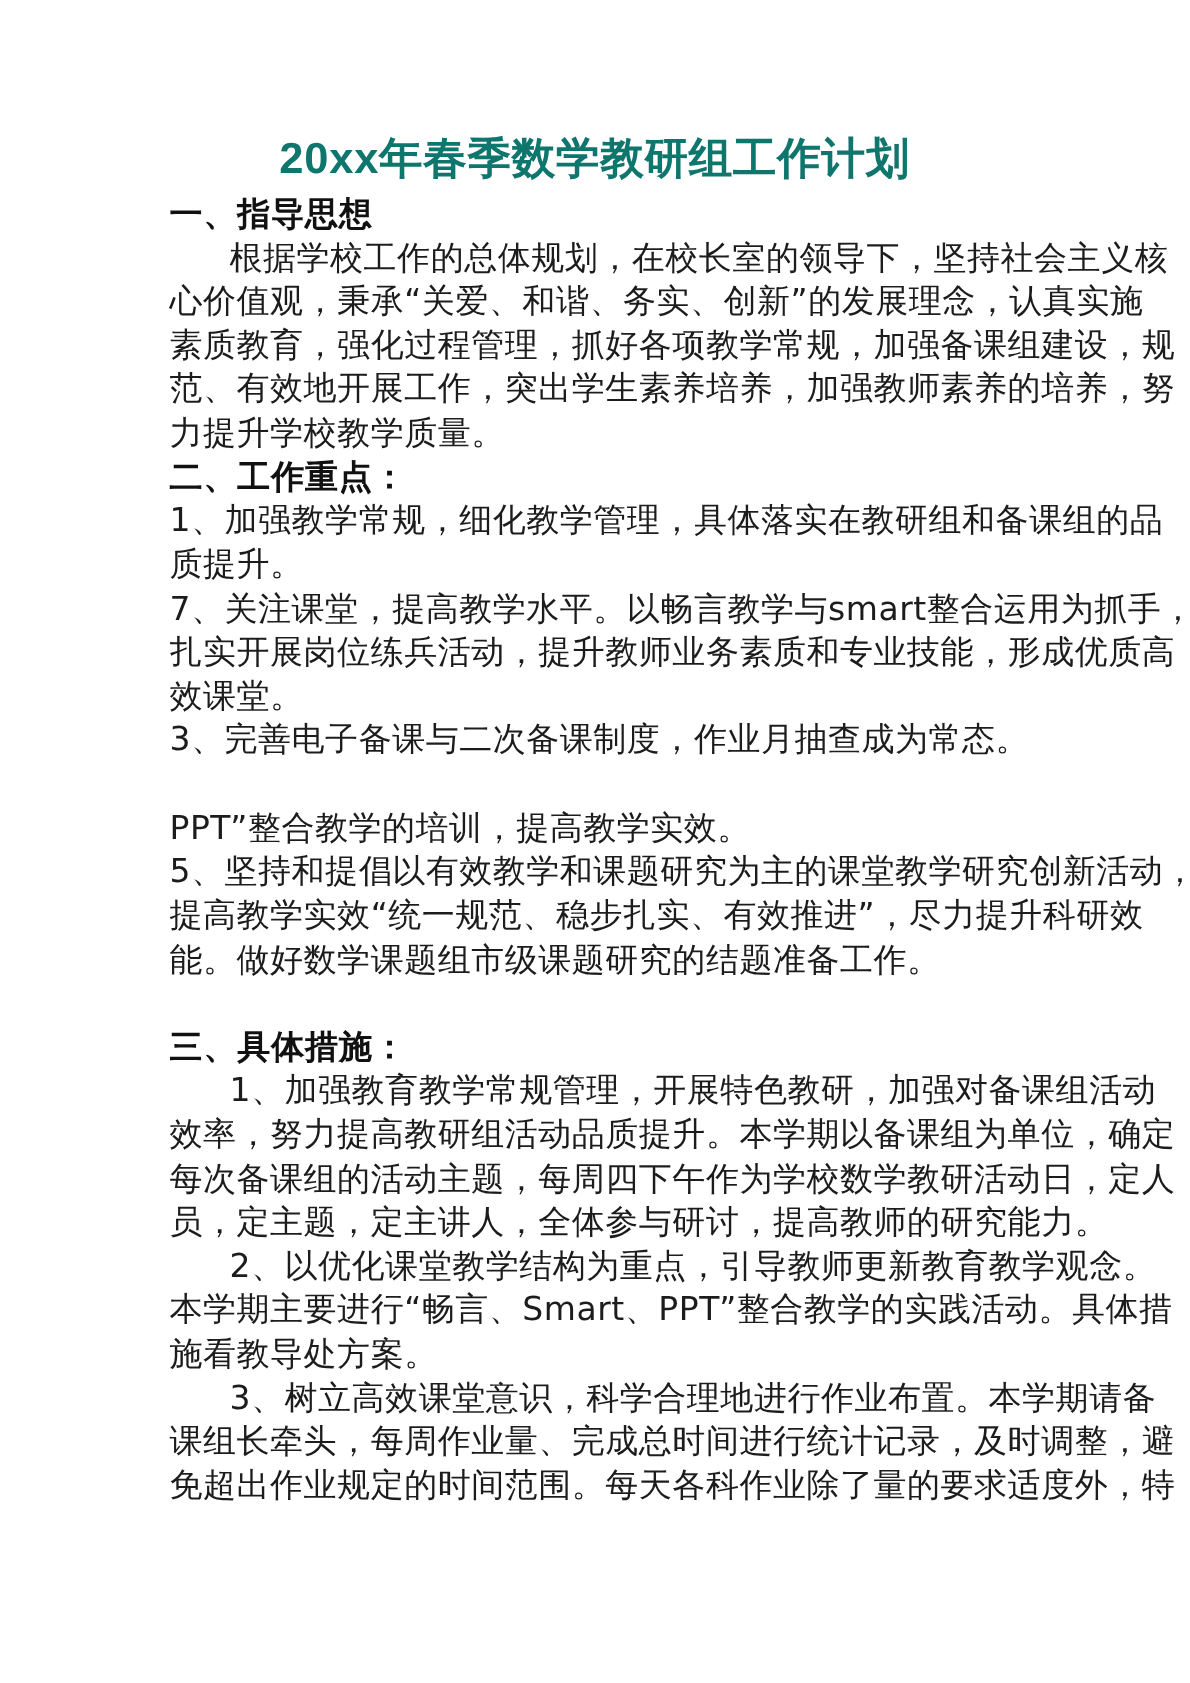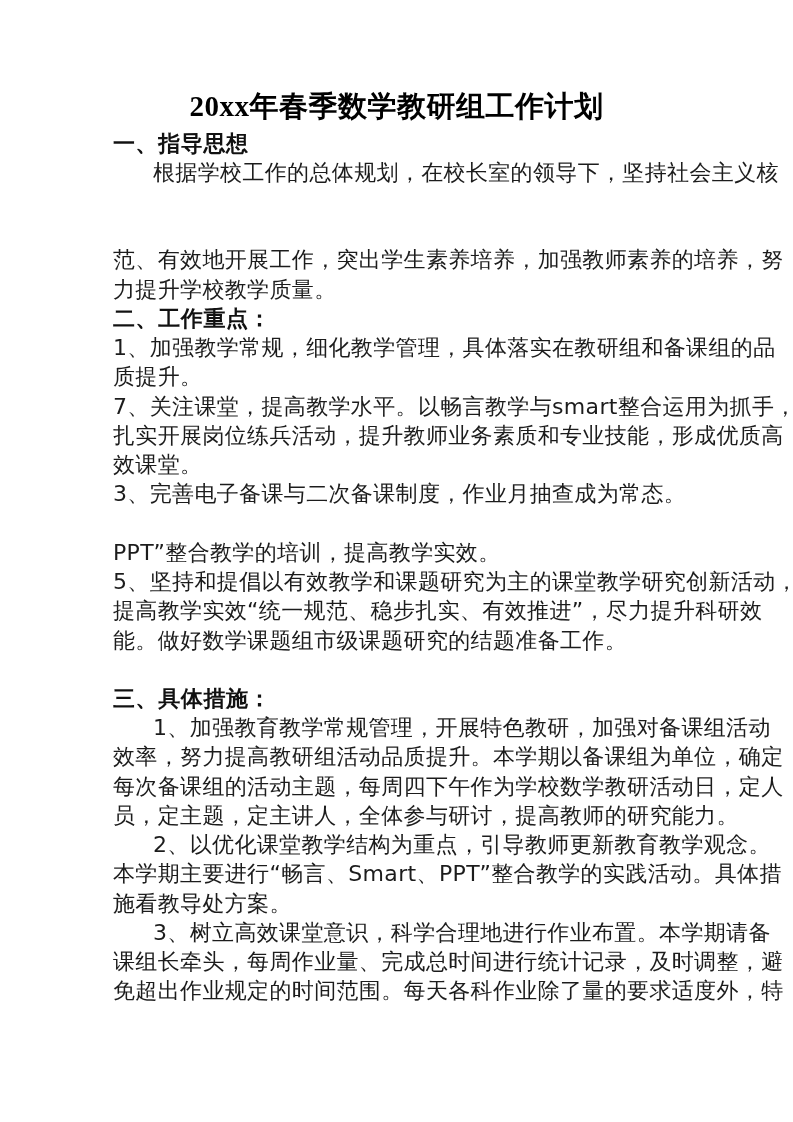--- a/index.html
+++ b/index.html
@@ -1,40 +1,42 @@
 <!DOCTYPE html>
 <html><head>
 <meta charset="utf-8">
 <style>
   html, body { margin: 0; padding: 0; background: #ffffff; }
   body { width: 793px; height: 1122px; position: relative; overflow: hidden; color: #1a1a1a; }
   .page { position: absolute; left: 0; top: 0; width: 793px; height: 1122px; background: #fff; }
   .title {
     position: absolute; left: 0; width: 793px; top: 86px; height: 40px;
-    text-align: center; font-family: Liberation Serif, serif; font-weight: bold;
-    font-size: 29px; line-height: 40px; letter-spacing: 0.5px; color: #000000;
+    text-align: center; font-family: Liberation Sans, sans-serif; font-weight: bold;
+    font-size: 29px; line-height: 40px; letter-spacing: 0.5px; color: #0f766e;
   }
   .line {
     position: absolute; left: 113px; width: 562px; height: 29px;
     font-family: "DejaVu Sans", sans-serif; font-size: 22px; line-height: 29px;
     white-space: nowrap; color: #1c1c1c; letter-spacing: 0.35px;
   }
   .line.indent { left: 153px; width: 522px; }
   .line.heading { font-weight: bold; color: #111; letter-spacing: 0.6px; }
   .line.justify { text-align: justify; text-align-last: justify; }
 </style>
 </head>
 <body>
 
 <div class="page">
 
   <div class="title">20xx年春季数学教研组工作计划</div>
 
   <div class="line heading" style="top:129px">一、指导思想</div>
   <div class="line indent justify" style="top:158px">根据学校工作的总体规划，在校长室的领导下，坚持社会主义核</div>
+  <div class="line justify" style="top:187px">心价值观，秉承“关爱、和谐、务实、创新”的发展理念，认真实施</div>
+  <div class="line justify" style="top:216px">素质教育，强化过程管理，抓好各项教学常规，加强备课组建设，规</div>
   <div class="line justify" style="top:245px">范、有效地开展工作，突出学生素养培养，加强教师素养的培养，努</div>
   <div class="line" style="top:275px">力提升学校教学质量。</div>
 
   <div class="line heading" style="top:304px">二、工作重点：</div>
   <div class="line justify" style="top:333px">1、加强教学常规，细化教学管理，具体落实在教研组和备课组的品</div>
   <div class="line" style="top:362px">质提升。</div>
   <div class="line justify" style="top:392px">7、关注课堂，提高教学水平。以畅言教学与smart整合运用为抓手，</div>
   <div class="line justify" style="top:421px">扎实开展岗位练兵活动，提升教师业务素质和专业技能，形成优质高</div>
   <div class="line" style="top:450px">效课堂。</div>
   <div class="line" style="top:479px">3、完善电子备课与二次备课制度，作业月抽查成为常态。</div>

